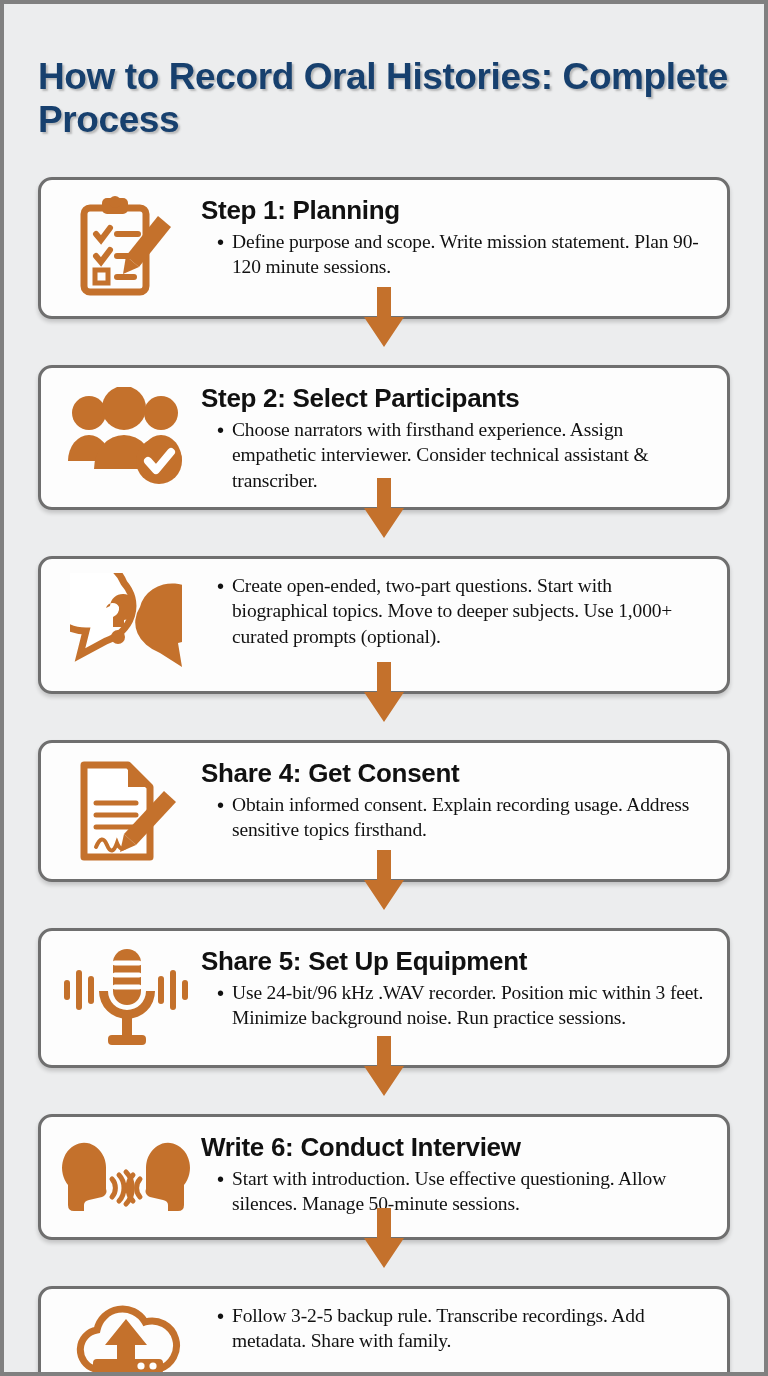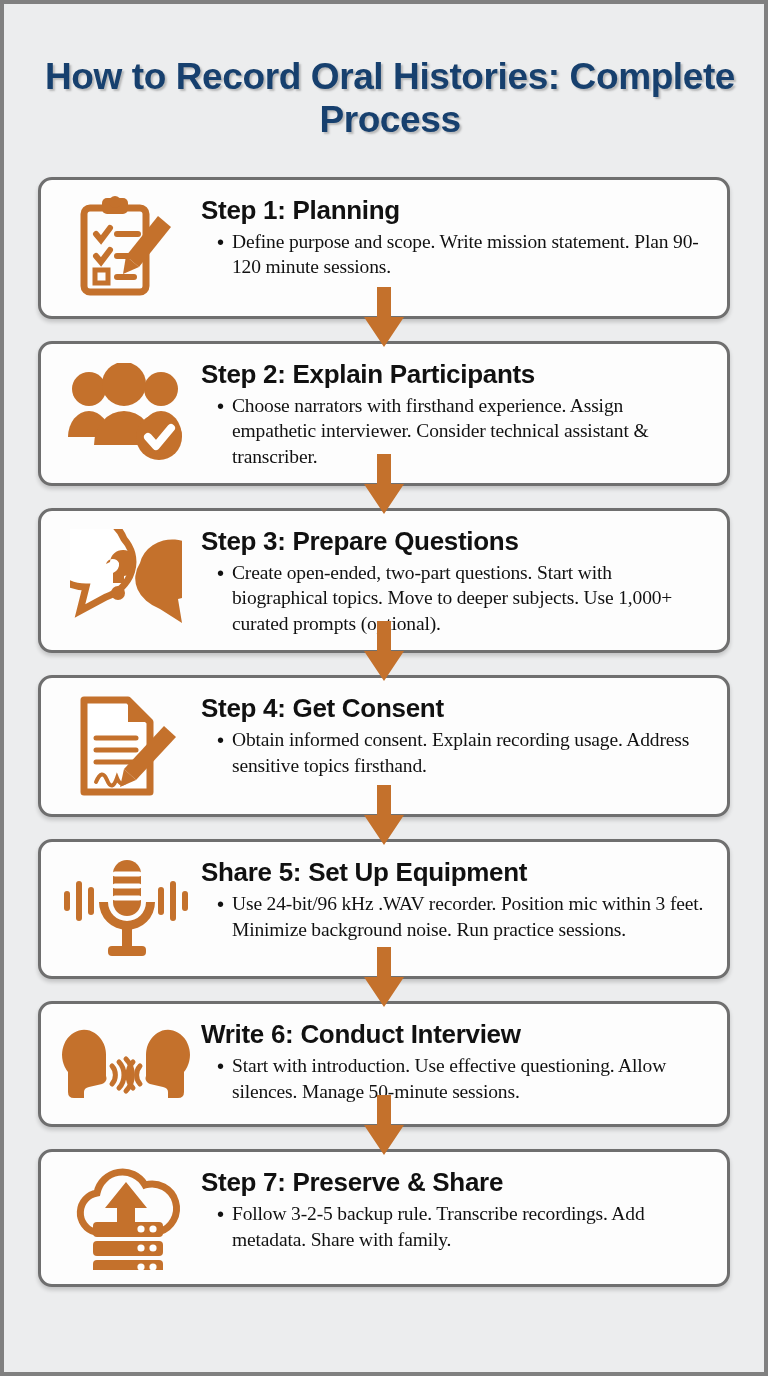--- a/index.html
+++ b/index.html
@@ -13,21 +13,20 @@
   .page {
     position: relative;
     width: 768px;
     height: 1376px;
     box-sizing: border-box;
     background: #ecedee;
     border: 4px solid #808080;
     overflow: hidden;
   }
   .title {
-    text-align: center;
     color: #17406e;
     font-weight: bold;
     font-size: 37px;
     line-height: 1.18;
     letter-spacing: -0.4px;
     padding: 26px 22px 0 34px;
     text-shadow: 2px 2px 2px rgba(120,120,120,0.45);
   }
   .steps {
     padding: 10px 34px 0 34px;
@@ -35,21 +34,21 @@
   .card {
     position: relative;
     background: #fdfdfd;
     border: 3px solid #6f6f6f;
     border-radius: 14px;
     box-sizing: border-box;
     display: flex;
     align-items: flex-start;
     padding: 12px 16px 14px 10px;
     box-shadow: 0 3px 4px rgba(0,0,0,0.18);
-    margin-bottom: 22px;
+    margin-bottom: 46px;
   }
   .card:last-of-type { margin-bottom: 24px; }
   .icon-wrap {
     flex: 0 0 150px;
     display: flex;
     align-items: center;
     justify-content: center;
     align-self: center;
     padding-top: 2px;
   }
@@ -146,21 +145,21 @@
             <circle cx="94" cy="26" r="17"></circle>
             <path d="M73 74 a21 26 0 0 1 42 0 z"></path>
             <circle cx="57" cy="21" r="22"></circle>
             <path d="M27 82 a30 34 0 0 1 60 0 z"></path>
             <circle cx="92" cy="74" r="23"></circle>
           </g>
           <polyline points="81,74 89,83 104,65" fill="none" stroke="#ffffff" stroke-width="8" stroke-linecap="round" stroke-linejoin="round"></polyline>
         </svg>
       </div>
       <div class="card-body">
-        <div class="step-title">Step 2: Explain Participants</div>
+        <div class="step-title">Step 2: Select Participants</div>
         <div class="bullet-row">
           <span class="bullet-dot">•</span>
           <span class="bullet-text">Choose narrators with firsthand experience. Assign empathetic interviewer. Consider technical assistant &amp; transcriber.</span>
         </div>
       </div>
       <svg class="arrow" width="44" height="62" viewBox="0 0 44 62">
         <polygon points="15,0 29,0 29,30 42,30 22,60 2,30 15,30" fill="#c4712c"></polygon>
       </svg>
     </div>
 
@@ -169,21 +168,20 @@
         <svg width="112" height="104" viewBox="0 0 112 104">
           <path d="M70 34 a33 30 0 1 1 38 36 l4 24 -22 -14 a44 34 0 0 1 -20 -46 z" fill="#c4712c"></path>
           <path d="M46 6 a40 36 0 1 0 -38 48 l-6 24 26 -14 a44 38 0 0 0 18 -58 z" fill="#ffffff" stroke="#c4712c" stroke-width="7" transform="translate(8,4)"></path>
           <g fill="#c4712c">
             <path d="M40 33 a13 13 0 1 1 14 14 v7 h-11 v-10 a9 9 0 0 0 6 -10 a7 7 0 0 0 -13 1 z"></path>
             <circle cx="48" cy="64" r="7"></circle>
           </g>
         </svg>
       </div>
       <div class="card-body">
-        <div class="step-title">Step 3: Prepare Questions</div>
         <div class="bullet-row">
           <span class="bullet-dot">•</span>
           <span class="bullet-text">Create open-ended, two-part questions. Start with biographical topics. Move to deeper subjects. Use 1,000+ curated prompts (optional).</span>
         </div>
       </div>
       <svg class="arrow" width="44" height="62" viewBox="0 0 44 62">
         <polygon points="15,0 29,0 29,30 42,30 22,60 2,30 15,30" fill="#c4712c"></polygon>
       </svg>
     </div>
 
@@ -198,21 +196,21 @@
             <line x1="24" y1="70" x2="64" y2="70"></line>
           </g>
           <path d="M24 90 q6 -14 11 -2 t10 -2 q4 10 10 2" fill="none" stroke="#c4712c" stroke-width="4" stroke-linecap="round"></path>
           <g fill="#c4712c">
             <polygon points="92,34 104,45 64,88 52,77"></polygon>
             <polygon points="52,77 64,88 48,95"></polygon>
           </g>
         </svg>
       </div>
       <div class="card-body">
-        <div class="step-title">Step 4: Get Consent</div>
+        <div class="step-title">Share 4: Get Consent</div>
         <div class="bullet-row">
           <span class="bullet-dot">•</span>
           <span class="bullet-text">Obtain informed consent. Explain recording usage. Address sensitive topics firsthand.</span>
         </div>
       </div>
       <svg class="arrow" width="44" height="62" viewBox="0 0 44 62">
         <polygon points="15,0 29,0 29,30 42,30 22,60 2,30 15,30" fill="#c4712c"></polygon>
       </svg>
     </div>
 
@@ -294,21 +292,20 @@
             <circle cx="74" cy="63" r="3.6"></circle>
               <circle cx="86" cy="63" r="3.6"></circle>
             <circle cx="74" cy="82" r="3.6"></circle>
               <circle cx="86" cy="82" r="3.6"></circle>
             <circle cx="74" cy="101" r="3.6"></circle>
               <circle cx="86" cy="101" r="3.6"></circle>
           </g>
         </svg>
       </div>
       <div class="card-body">
-        <div class="step-title">Step 7: Preserve &amp; Share</div>
         <div class="bullet-row">
           <span class="bullet-dot">•</span>
           <span class="bullet-text">Follow 3-2-5 backup rule. Transcribe recordings. Add metadata. Share with family.</span>
         </div>
       </div>
     </div>
 
   </div>
 
 </div>

